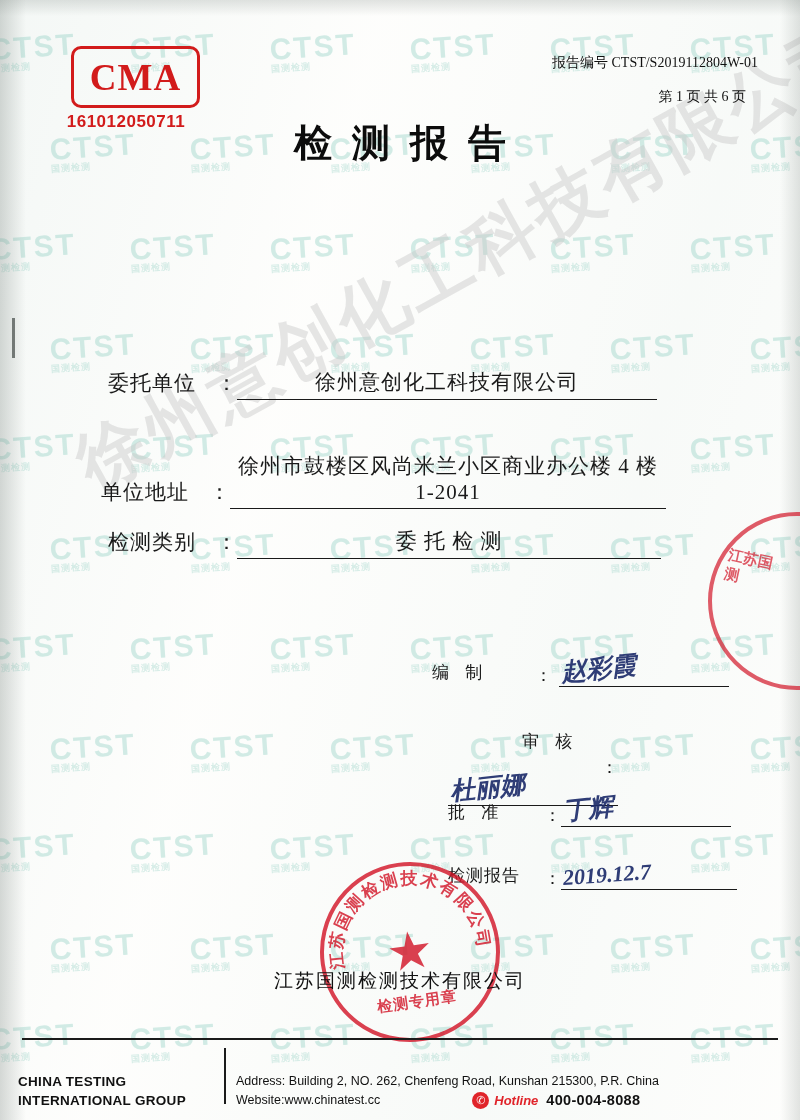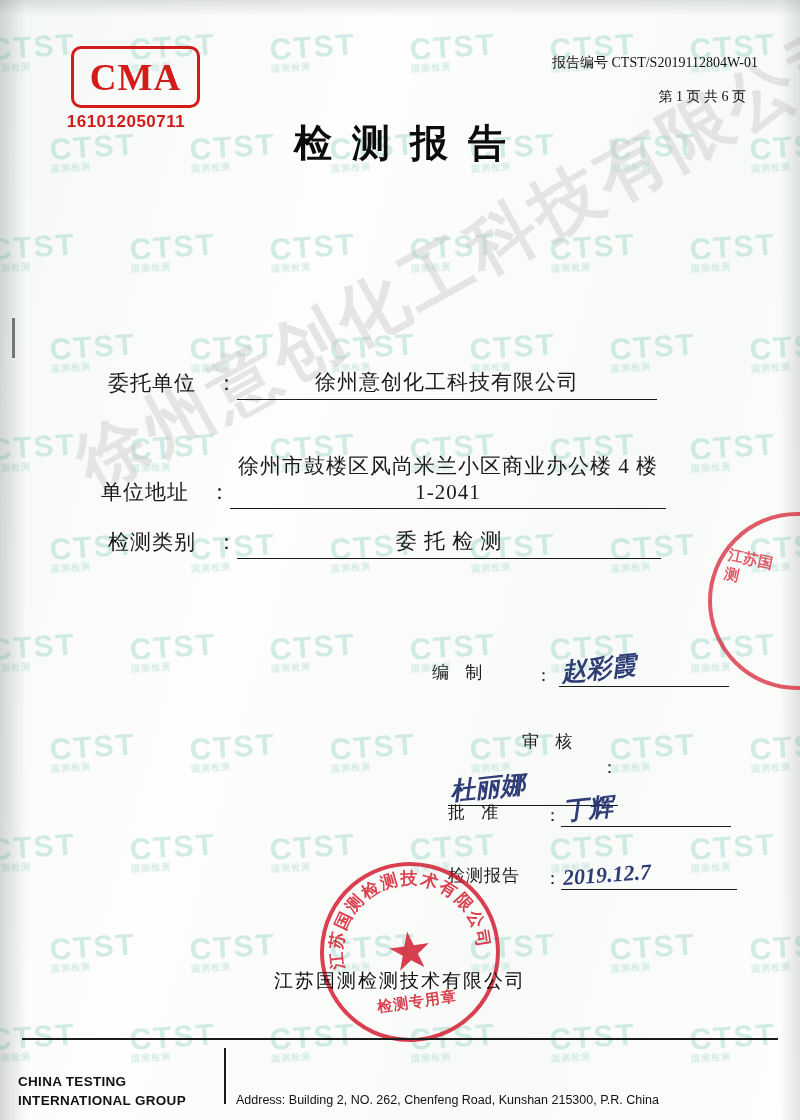--- a/index.html
+++ b/index.html
@@ -556,16 +556,24 @@
 
   <div class="footer-rule"></div>
   <div class="footer">
     <div class="footer-brand">
       <div>CHINA TESTING</div>
       <div>INTERNATIONAL GROUP</div>
     </div>
     <div class="footer-sep"></div>
     <div class="footer-info">
       <div>Address: Building 2, NO. 262, Chenfeng Road, Kunshan 215300, P.R. China</div>
+      <div class="line2">
+        <span>Website:www.chinatest.cc</span>
+        <span class="hotline-wrap">
+          <span class="hot-icon">✆</span>
+          <span class="hot-label">Hotline</span>
+          <span class="hot-number">400-004-8088</span>
+        </span>
+      </div>
     </div>
   </div>
 
 </div>
 
 </body></html>

